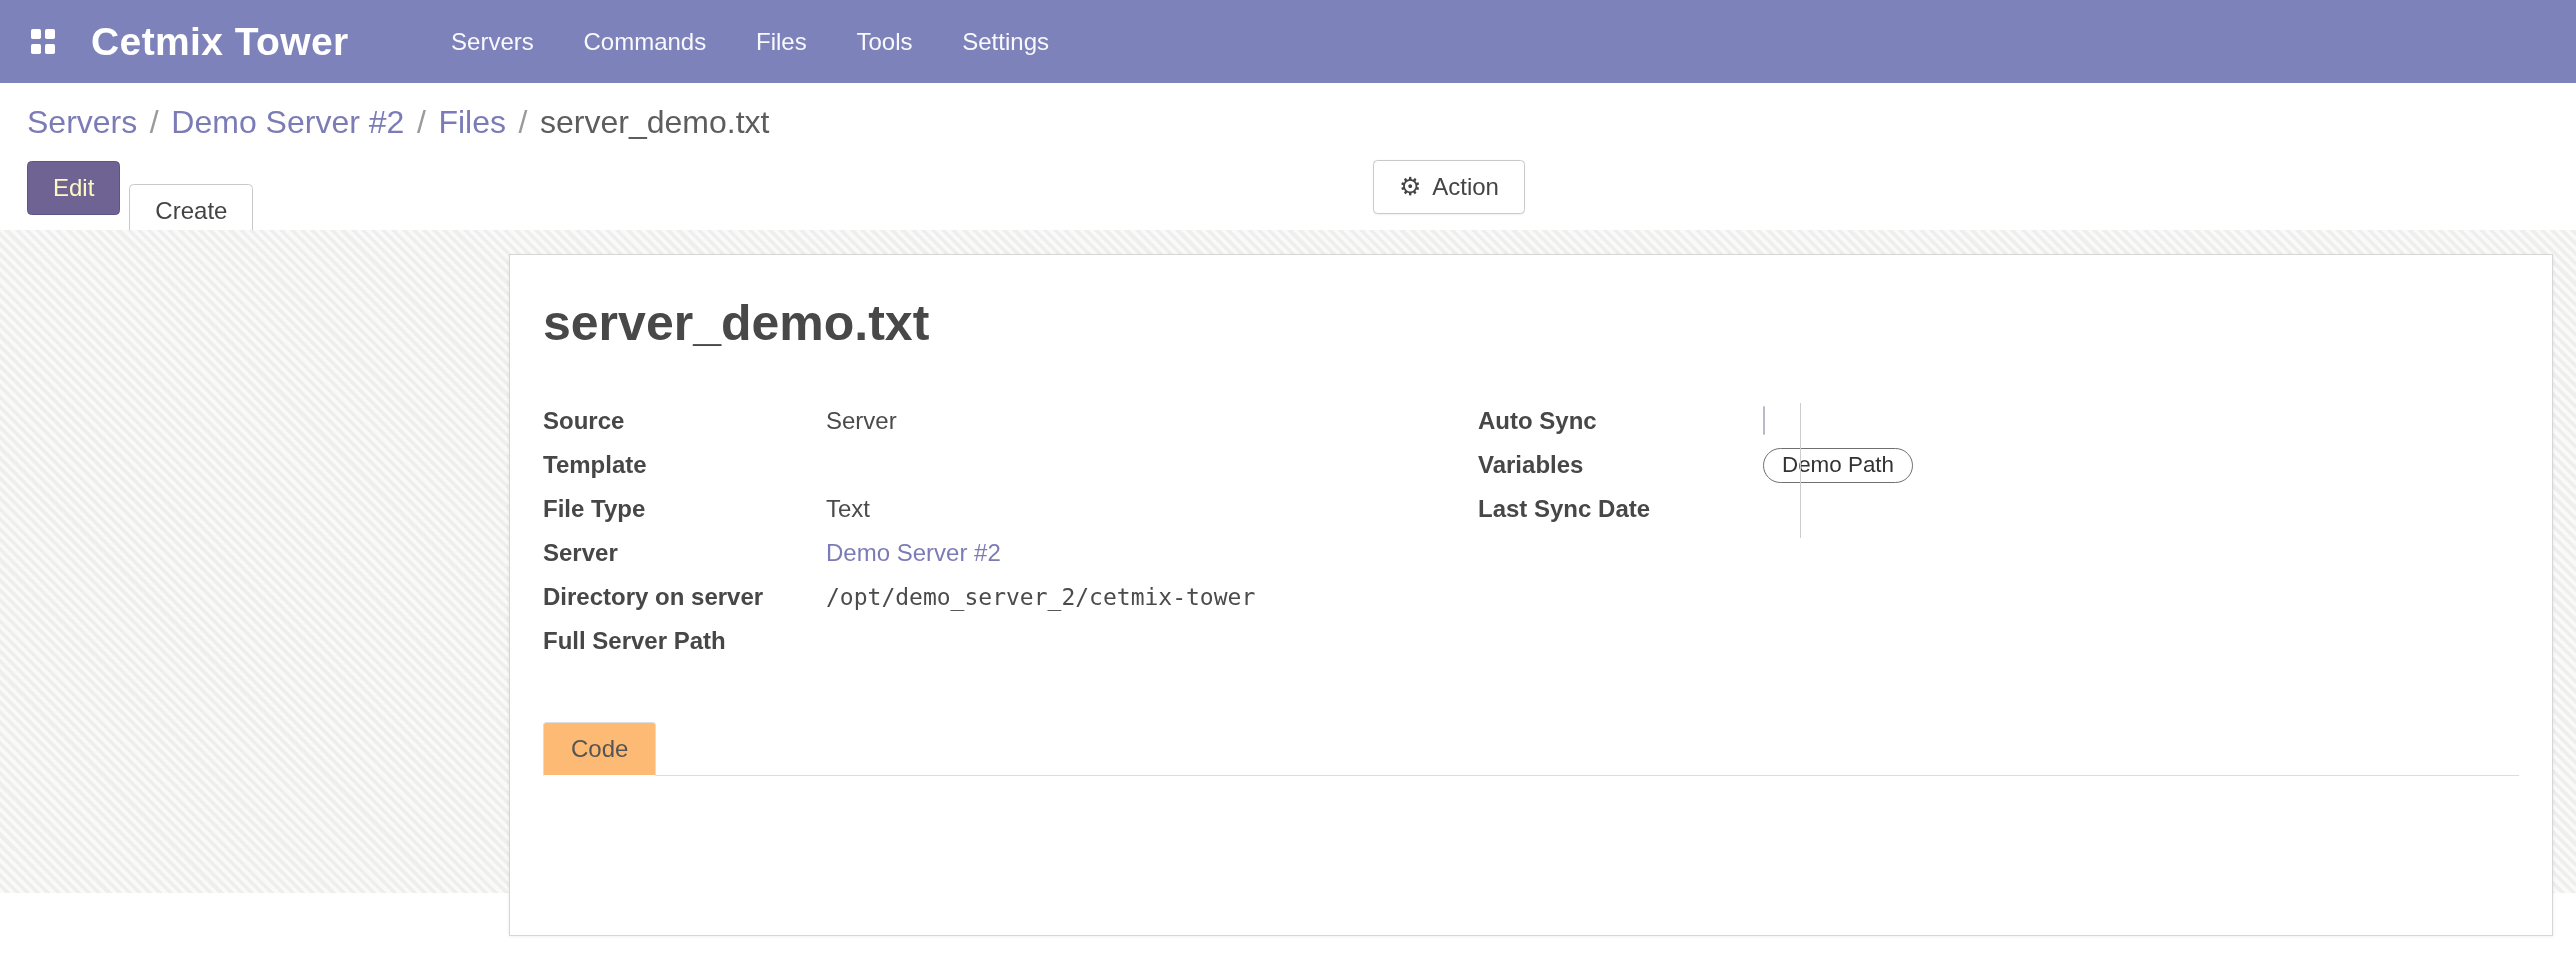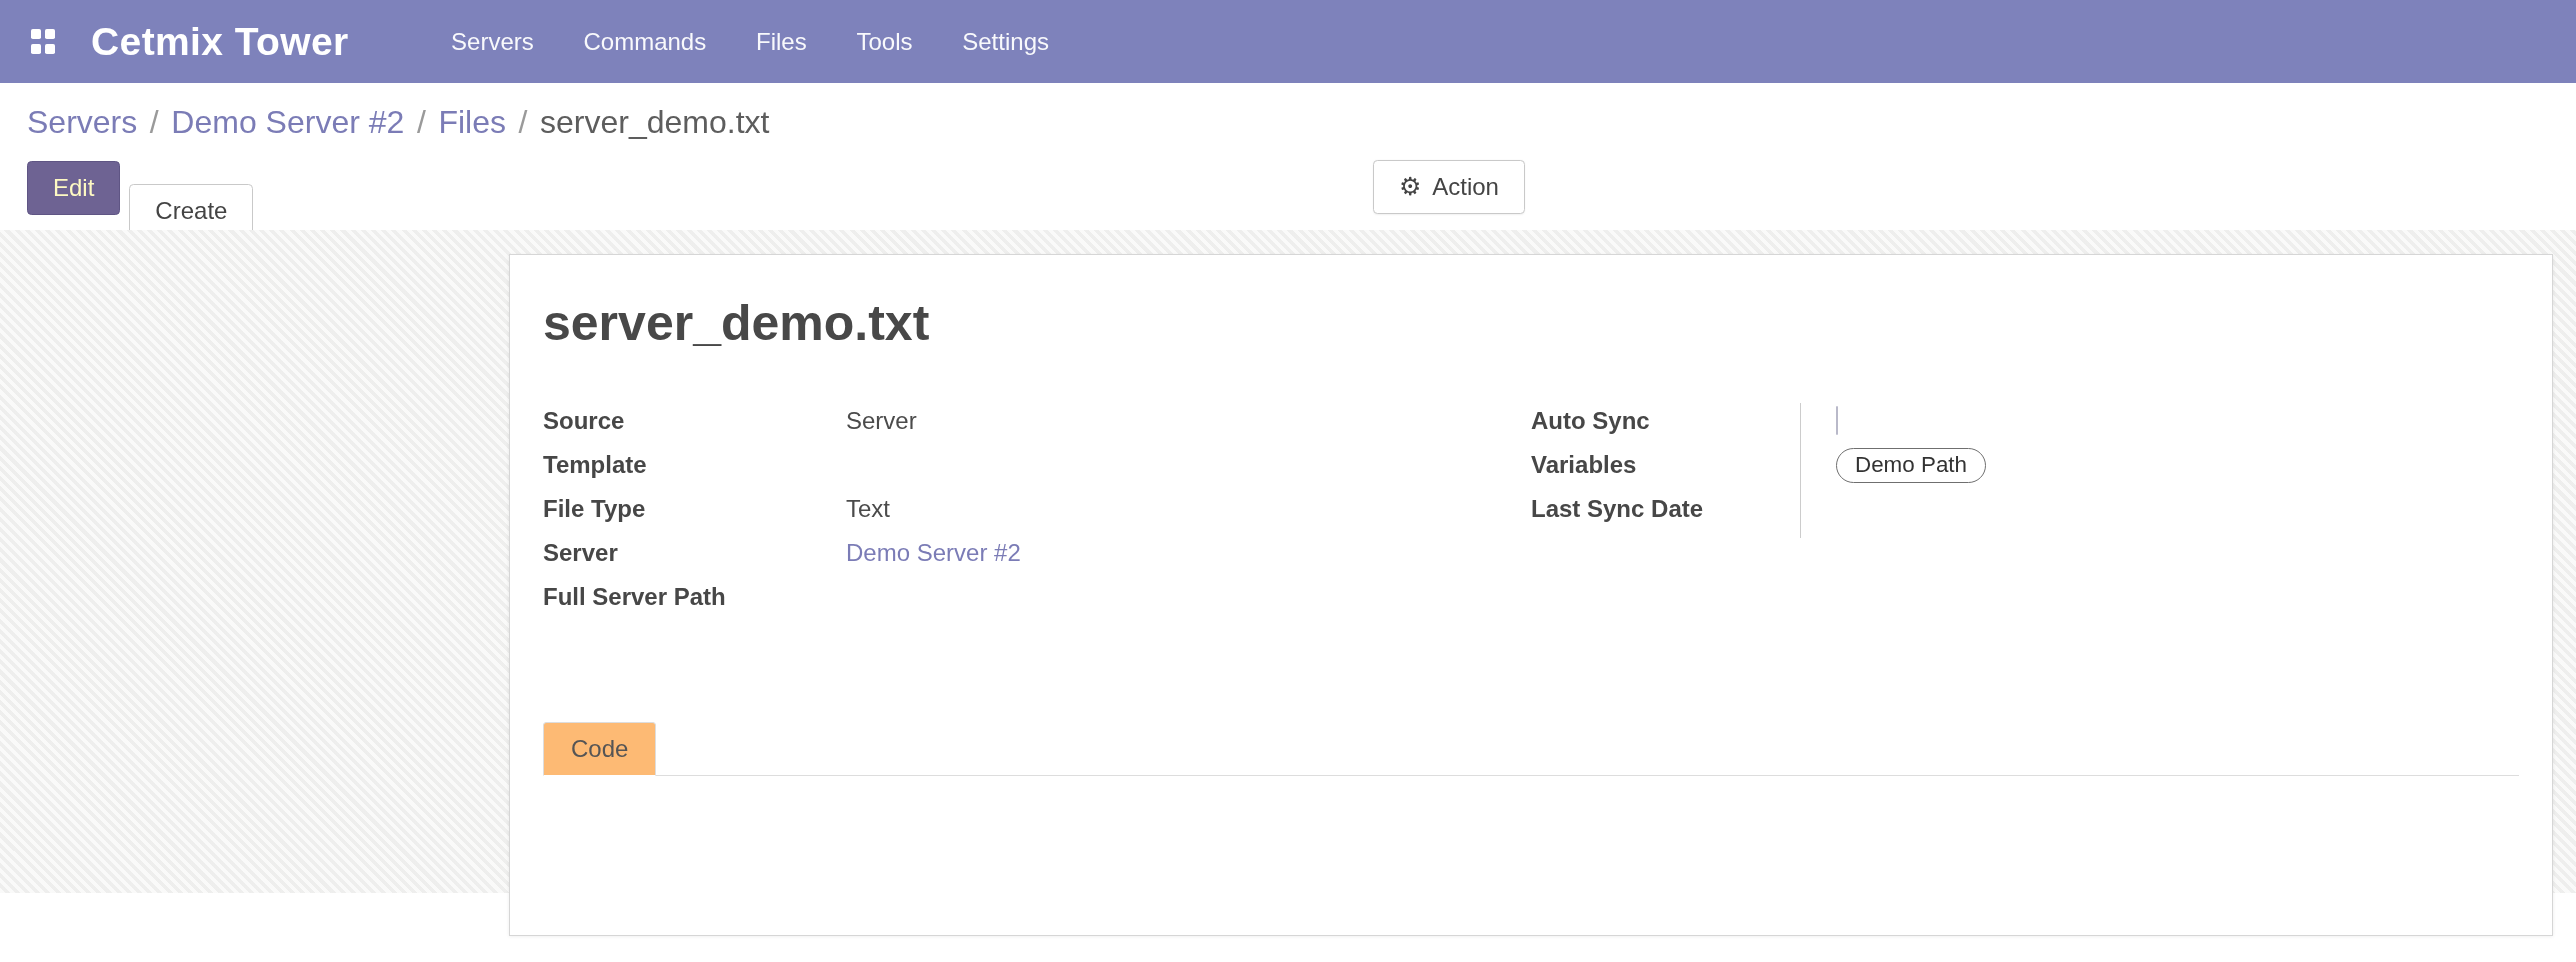--- a/index.html
+++ b/index.html
@@ -45,22 +45,22 @@
   
   .content{position:relative;height:663px;
     background-color:#f3f3f2;
     background-image:repeating-linear-gradient(45deg,rgba(255,255,255,.55) 0 3.6px,rgba(0,0,0,.02) 3.6px 7.2px);}
   .sheet{position:absolute;left:509px;top:24px;width:2044px;height:682px;background:#fff;
          border:0.9px solid var(--sheet-border);box-shadow:0 0.9px 3.6px rgba(0,0,0,.08);}
   .sheet-title{position:absolute;left:33px;top:39px;font-size:50px;font-weight:bold;color:#484848;}
 
   .fgroup{position:absolute;top:144px;}
   .fgroup.left{left:33px;width:969px;}
-  .fgroup.right{left:1021px;width:951px;}
-  .frow{display:flex;align-items:center;height:44px;font-size:24px;gap:20px;}
+  .fgroup.right{left:968px;width:951px;}
+  .frow{display:flex;align-items:center;height:44px;font-size:24px;}
   .flabel{font-weight:bold;flex-shrink:0;color:#474747;}
   .fgroup.left .flabel{width:283px;}
   .fgroup.right .flabel{width:285px;}
   .fval{color:#4b4b4b;}
   .fval.link{color:var(--link);text-decoration:none;}
   .fval.mono{font-family:"DejaVu Sans Mono",monospace;font-size:23px;}
 
   .vrule{position:absolute;left:1290px;top:148px;height:135px;border-left:0.9px solid #ccc;}
 
   .checkbox{width:24px;height:24px;border:0.9px solid #b9b9c9;border-radius:4.5px;background:#e7e7f0;}
@@ -133,20 +133,24 @@
       </div>
       <div class="frow">
         <div class="flabel">File Type</div>
         <div class="fval">Text</div>
       </div>
       <div class="frow">
         <div class="flabel">Server</div>
         <a href="#" class="fval link">Demo Server #2</a>
       </div>
       <div class="frow">
+        <div class="flabel">Directory on server</div>
+        <div class="fval mono">/opt/demo_server_2/cetmix-tower</div>
+      </div>
+      <div class="frow">
         <div class="flabel">Full Server Path</div>
       </div>
     </div>
 
     <div class="fgroup right">
       <div class="frow">
         <div class="flabel">Auto Sync</div>
         <div class="fval"><span class="checkbox"></span></div>
       </div>
       <div class="frow">

